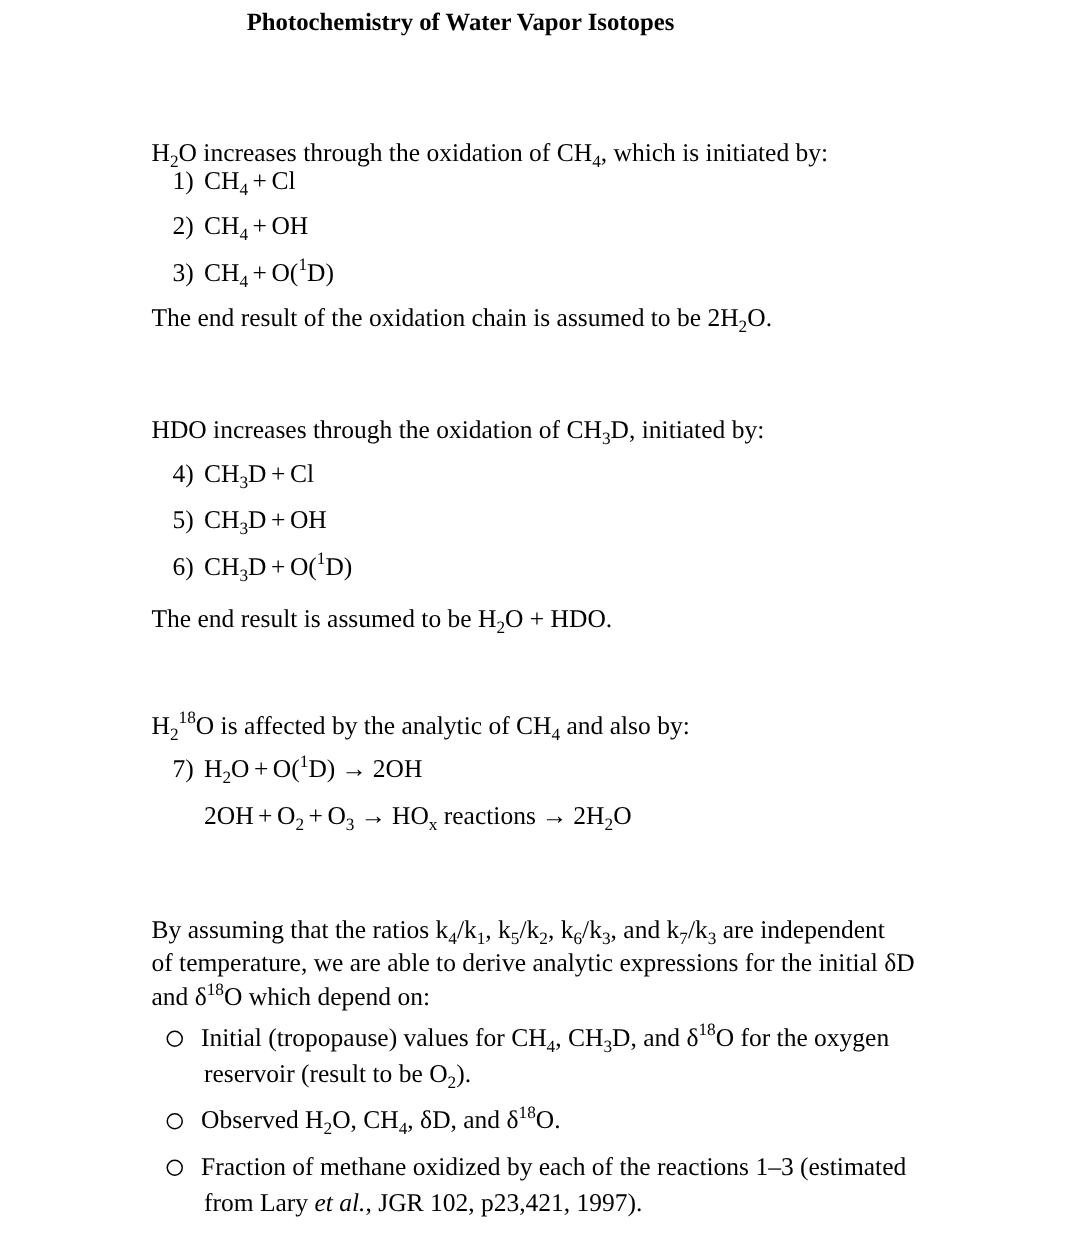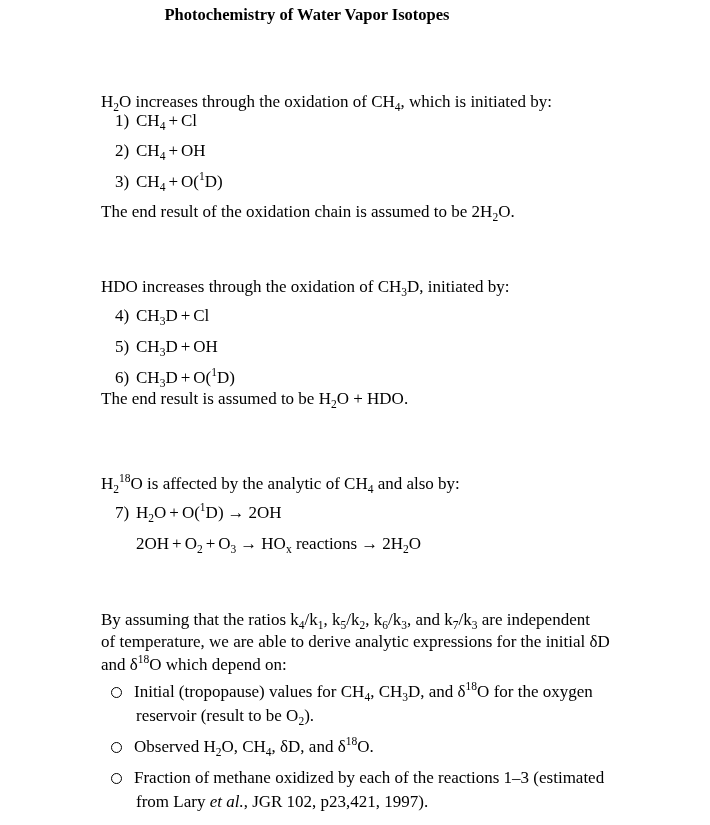--- a/index.html
+++ b/index.html
@@ -50,21 +50,21 @@
 
 <div>
   <div class="abs txt" style="top:277px"><span>HDO increases through the oxidation of CH</span><sub>3</sub><span>D, initiated by:</span></div>
 
   <div class="abs item" style="top:306px"><span class="num">4)</span><span>CH</span><sub>3</sub><span>D</span><span class="plus">+</span><span>Cl</span></div>
 
   <div class="abs item" style="top:337px"><span class="num">5)</span><span>CH</span><sub>3</sub><span>D</span><span class="plus">+</span><span>OH</span></div>
 
   <div class="abs item" style="top:368px"><span class="num">6)</span><span>CH</span><sub>3</sub><span>D</span><span class="plus">+</span><span>O(</span><sup>1</sup><span>D)</span></div>
 
-  <div class="abs txt" style="top:389px"><span>The end result is assumed to be H</span><sub>2</sub><span>O + HDO.</span></div>
+  <div class="abs txt" style="top:403px"><span>The end result is assumed to be H</span><sub>2</sub><span>O + HDO.</span></div>
 </div>
 
 <div>
   <div class="abs txt" style="top:474px"><span>H</span><sub>2</sub><sup>18</sup><span>O is affected by the analytic of CH</span><sub>4</sub><span> and also by:</span></div>
 
   <div class="abs item" style="top:503px"><span class="num">7)</span><span>H</span><sub>2</sub><span>O</span><span class="plus">+</span><span>O(</span><sup>1</sup><span>D)</span><span class="arrow">→</span><span>2OH</span></div>
 
   <div class="abs cont" style="top:534px"><span>2OH</span><span class="plus">+</span><span>O</span><sub>2</sub><span class="plus">+</span><span>O</span><sub>3</sub><span class="arrow">→</span><span>HO</span><sub>x</sub><span> reactions</span><span class="arrow">→</span><span>2H</span><sub>2</sub><span>O</span></div>
 </div>
 

